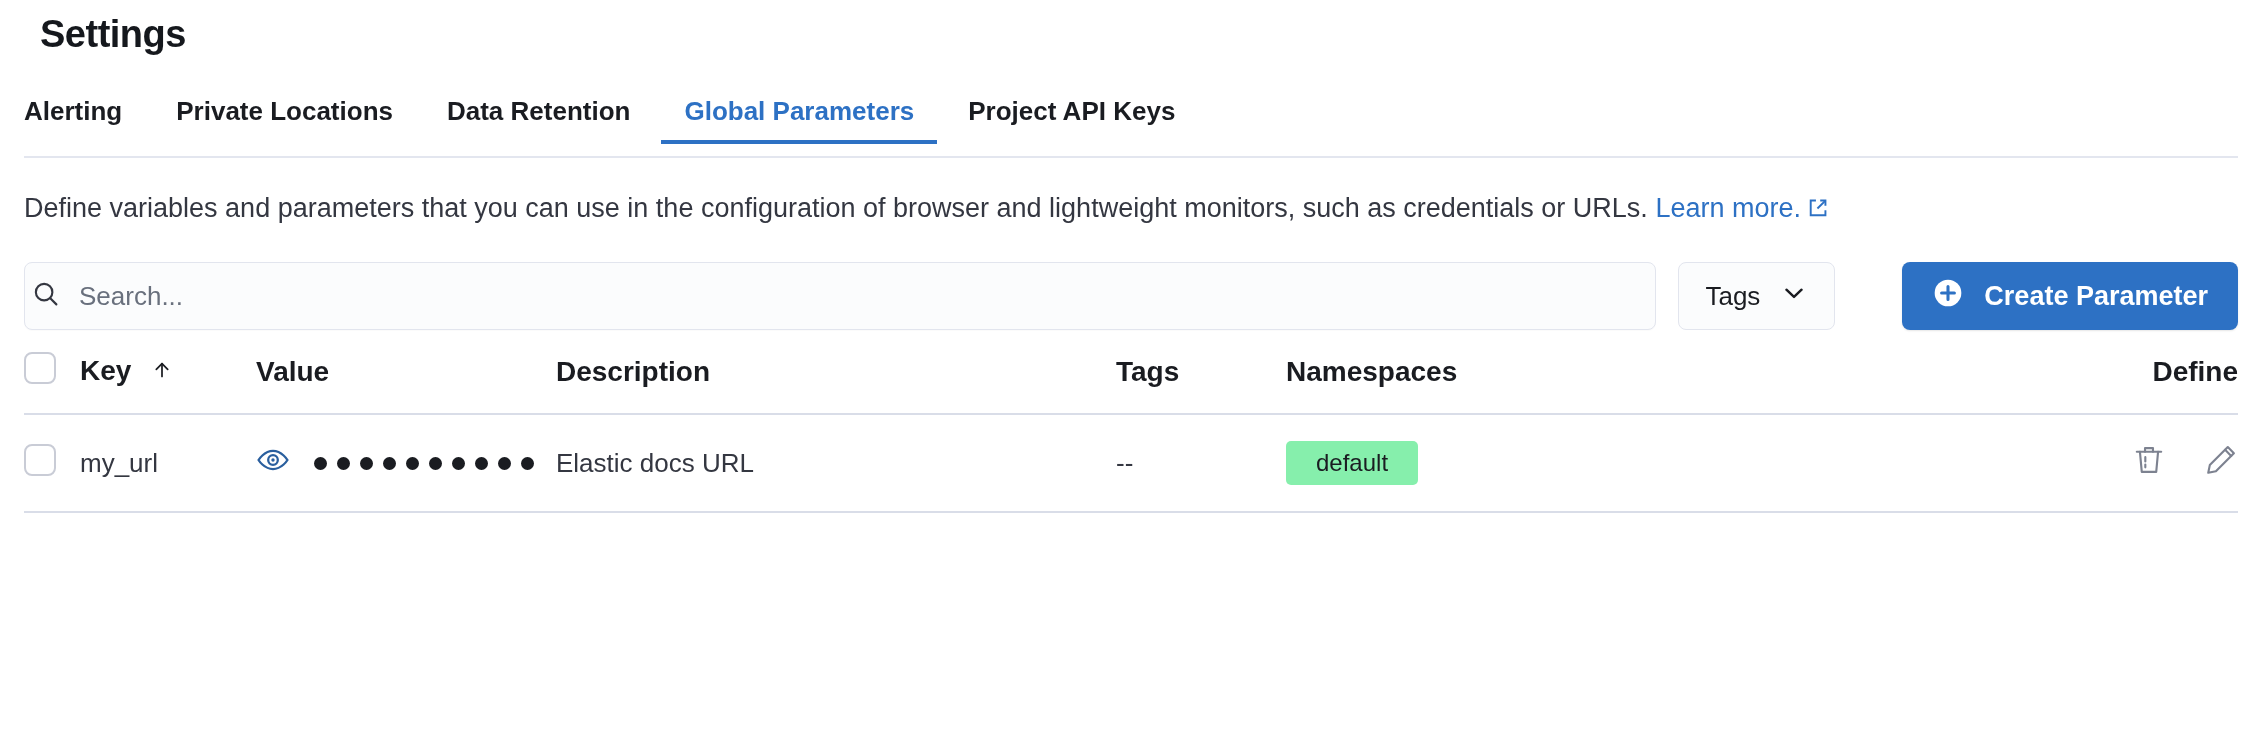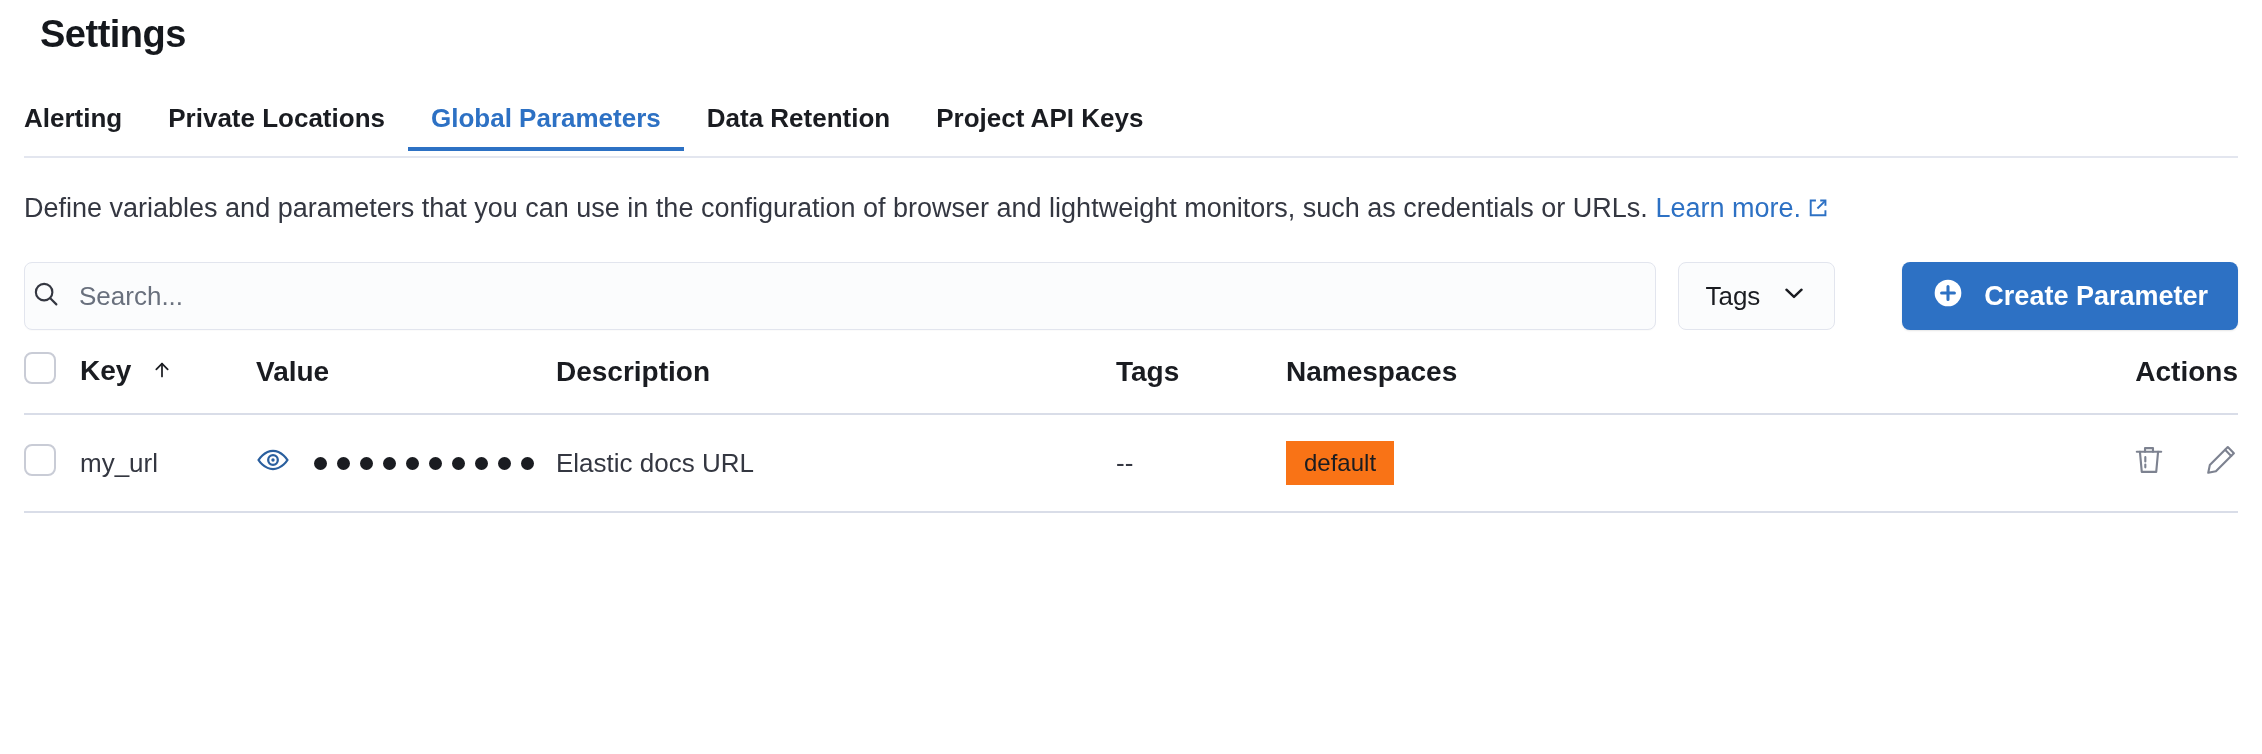--- a/index.html
+++ b/index.html
@@ -24,22 +24,22 @@
     font-weight: 700;
     letter-spacing: -0.5px;
     color: #15181d;
     line-height: 68px;
     margin-left: 16px;
   }
 
   
   .tabs {
     display: flex;
-    align-items: center;
-    gap: 0;
+    align-items: flex-start;
+    gap: 8px;
     margin-top: 28px;
     border-bottom: 2px solid #e3e6ef;
     height: 62px;
   }
   .tab {
     font-size: 26px;
     font-weight: 700;
     color: #1a1c21;
     padding: 0 23px 16px 23px;
     line-height: 30px;
@@ -206,25 +206,25 @@
   .dot {
     width: 13px;
     height: 13px;
     border-radius: 50%;
     background: #1a1c21;
     display: block;
   }
 
   .badge {
     display: inline-block;
-    background: #f97316;
+    background: #86efac;
     color: #1a1c21;
     font-size: 24px;
-    border-radius: 0;
-    padding: 9px 18px;
+    border-radius: 5px;
+    padding: 9px 30px;
     line-height: 26px;
   }
 
   .actions {
     display: inline-flex;
     gap: 38px;
     align-items: center;
     justify-content: flex-end;
   }
   .act-icon { cursor: pointer; display: inline-flex; }
@@ -234,22 +234,22 @@
 </head>
 <body>
 
 <div class="page">
 
   <h1 class="page-title">Settings</h1>
 
   <div class="tabs">
     <div class="tab">Alerting</div>
     <div class="tab">Private Locations</div>
+    <div class="tab">Data Retention</div>
     <div class="tab active">Global Parameters</div>
-    <div class="tab">Data Retention</div>
     <div class="tab">Project API Keys</div>
   </div>
 
   <div class="description">
     <span>Define variables and parameters that you can use in the configuration of browser and lightweight monitors, such as credentials or URLs. </span><span class="link">Learn more.</span><span class="ext-icon">
       <svg width="22" height="22" viewBox="0 0 16 16" fill="none" stroke="#2d71c4" stroke-width="1.4">
         <path d="M6.5 2.6H2.7v10.7h10.7V9.6"></path>
         <path d="M9.6 2.6h3.8v3.8"></path>
         <path d="M13.4 2.6L7.6 8.4"></path>
       </svg>
@@ -301,21 +301,21 @@
             <svg width="22" height="22" viewBox="0 0 24 24" fill="none" stroke="#1a1c21" stroke-width="1.9" stroke-linecap="round" stroke-linejoin="round">
               <path d="M12 19V5"></path>
                 <path d="M5.8 11.2 12 5l6.2 6.2"></path>
             </svg>
           </span>
         </th>
         <th class="col-value">Value</th>
         <th class="col-desc">Description</th>
         <th class="col-tags">Tags</th>
         <th class="col-ns">Namespaces</th>
-        <th class="col-act">Actions</th>
+        <th class="col-act">Define</th>
       </tr>
     </thead>
     <tbody>
       <tr>
         <td class="col-cb">
           <span class="cbox"></span>
         </td>
         <td class="col-key">my_url</td>
         <td class="col-value">
           <span class="value-cell">

